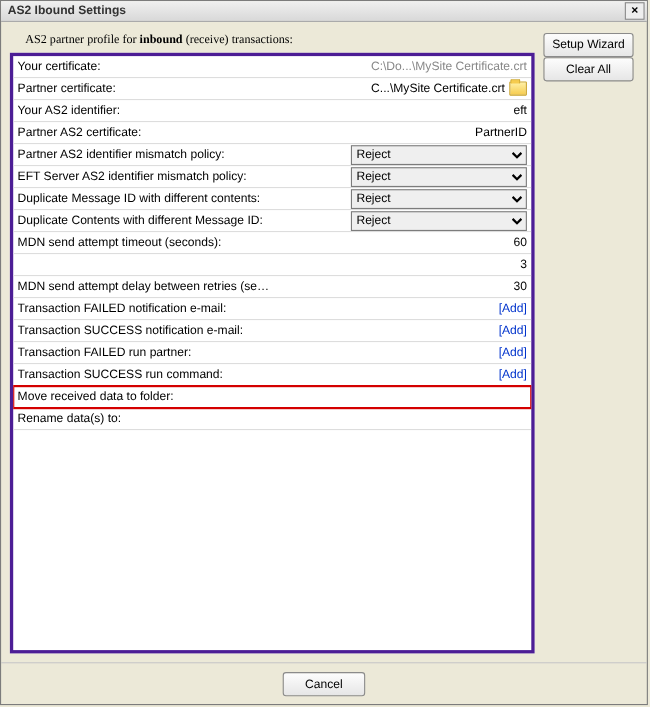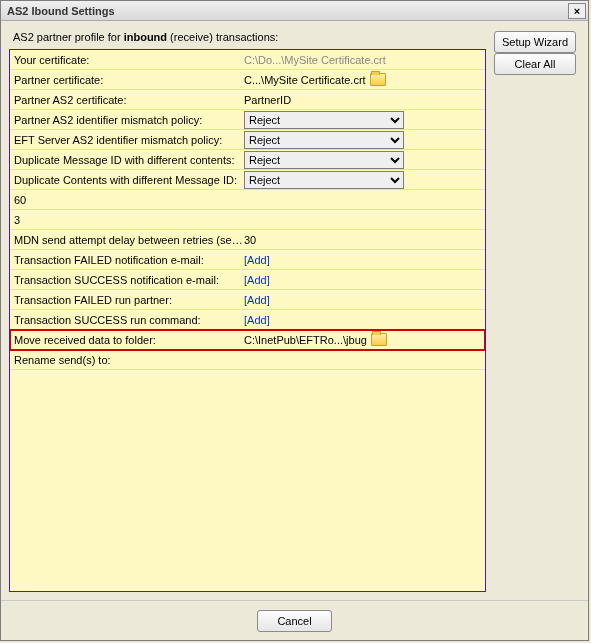--- a/index.html
+++ b/index.html
@@ -53,28 +53,29 @@
     display: flex;
     padding: 10px 8px 8px 8px;
     gap: 8px;
   }
   .left-col {
     flex: 1;
     display: flex;
     flex-direction: column;
   }
   .subtitle {
-    margin: 0 0 6px 4px;
+    margin: 0 0 6px 14px;
     font-size: 11px;
     color: #000;
+    font-family: Liberation Serif, serif;
   }
   .subtitle b { font-weight: bold; }
   .grid {
-    border: 1px solid #4c1d95;
-    background: #fef9c3;
+    border: 3px solid #4c1d95;
+    background: #ffffff;
     flex: 1;
     overflow: hidden;
   }
   .row {
     display: flex;
     align-items: center;
     height: 20px;
     border-bottom: 1px solid #ddd;
     padding: 0 4px;
   }
@@ -84,20 +85,21 @@
     color: #000;
     white-space: nowrap;
     overflow: hidden;
     text-overflow: ellipsis;
   }
   .row .value {
     flex: 1;
     text-align: right;
     color: #000;
     display: flex;
+    justify-content: flex-end;
     align-items: center;
     gap: 4px;
     white-space: nowrap;
   }
   .row .value.grey { color: #888; }
   .row select {
     width: 160px;
     height: 18px;
     font-size: 11px;
     font-family: inherit;
@@ -194,20 +196,24 @@
         </div>
 
         <div class="row">
           <span class="label">Partner certificate:</span>
           <span class="value">
             <span>C...\MySite Certificate.crt</span>
             <span class="folder-icon"></span>
           </span>
         </div>
 
+        <div class="row">
+          <span class="label">Your AS2 identifier:</span>
+          <span class="value">eft</span>
+        </div>
 
         <div class="row">
           <span class="label">Partner AS2 certificate:</span>
           <span class="value">PartnerID</span>
         </div>
 
         <div class="row">
           <span class="label">Partner AS2 identifier mismatch policy:</span>
           <span class="value">
             <select>
@@ -237,20 +243,21 @@
         <div class="row">
           <span class="label">Duplicate Contents with different Message ID:</span>
           <span class="value">
             <select>
               <option>Reject</option>
             </select>
           </span>
         </div>
 
         <div class="row">
+          <span class="label">MDN send attempt timeout (seconds):</span>
           <span class="value">60</span>
         </div>
 
         <div class="row">
           <span class="value">3</span>
         </div>
 
         <div class="row">
           <span class="label">MDN send attempt delay between retries (seconds):</span>
           <span class="value">30</span>
@@ -279,28 +286,24 @@
 
         <div class="row">
           <span class="label">Transaction SUCCESS run command:</span>
           <span class="value">
             <span class="link">[Add]</span>
           </span>
         </div>
 
         <div class="row highlight-row">
           <span class="label">Move received data to folder:</span>
-          <span class="value">
-            <span>C:\InetPub\EFTRo...\jbug</span>
-            <span class="folder-icon"></span>
-          </span>
-        </div>
-
-        <div class="row">
-          <span class="label">Rename send(s) to:</span>
+        </div>
+
+        <div class="row">
+          <span class="label">Rename data(s) to:</span>
           <span class="value"></span>
         </div>
 
         <div class="spacer-row"></div>
       </div>
     </div>
 
     <div class="right-col">
       <button class="btn side-btn">Setup Wizard</button>
       <button class="btn side-btn">Clear All</button>

